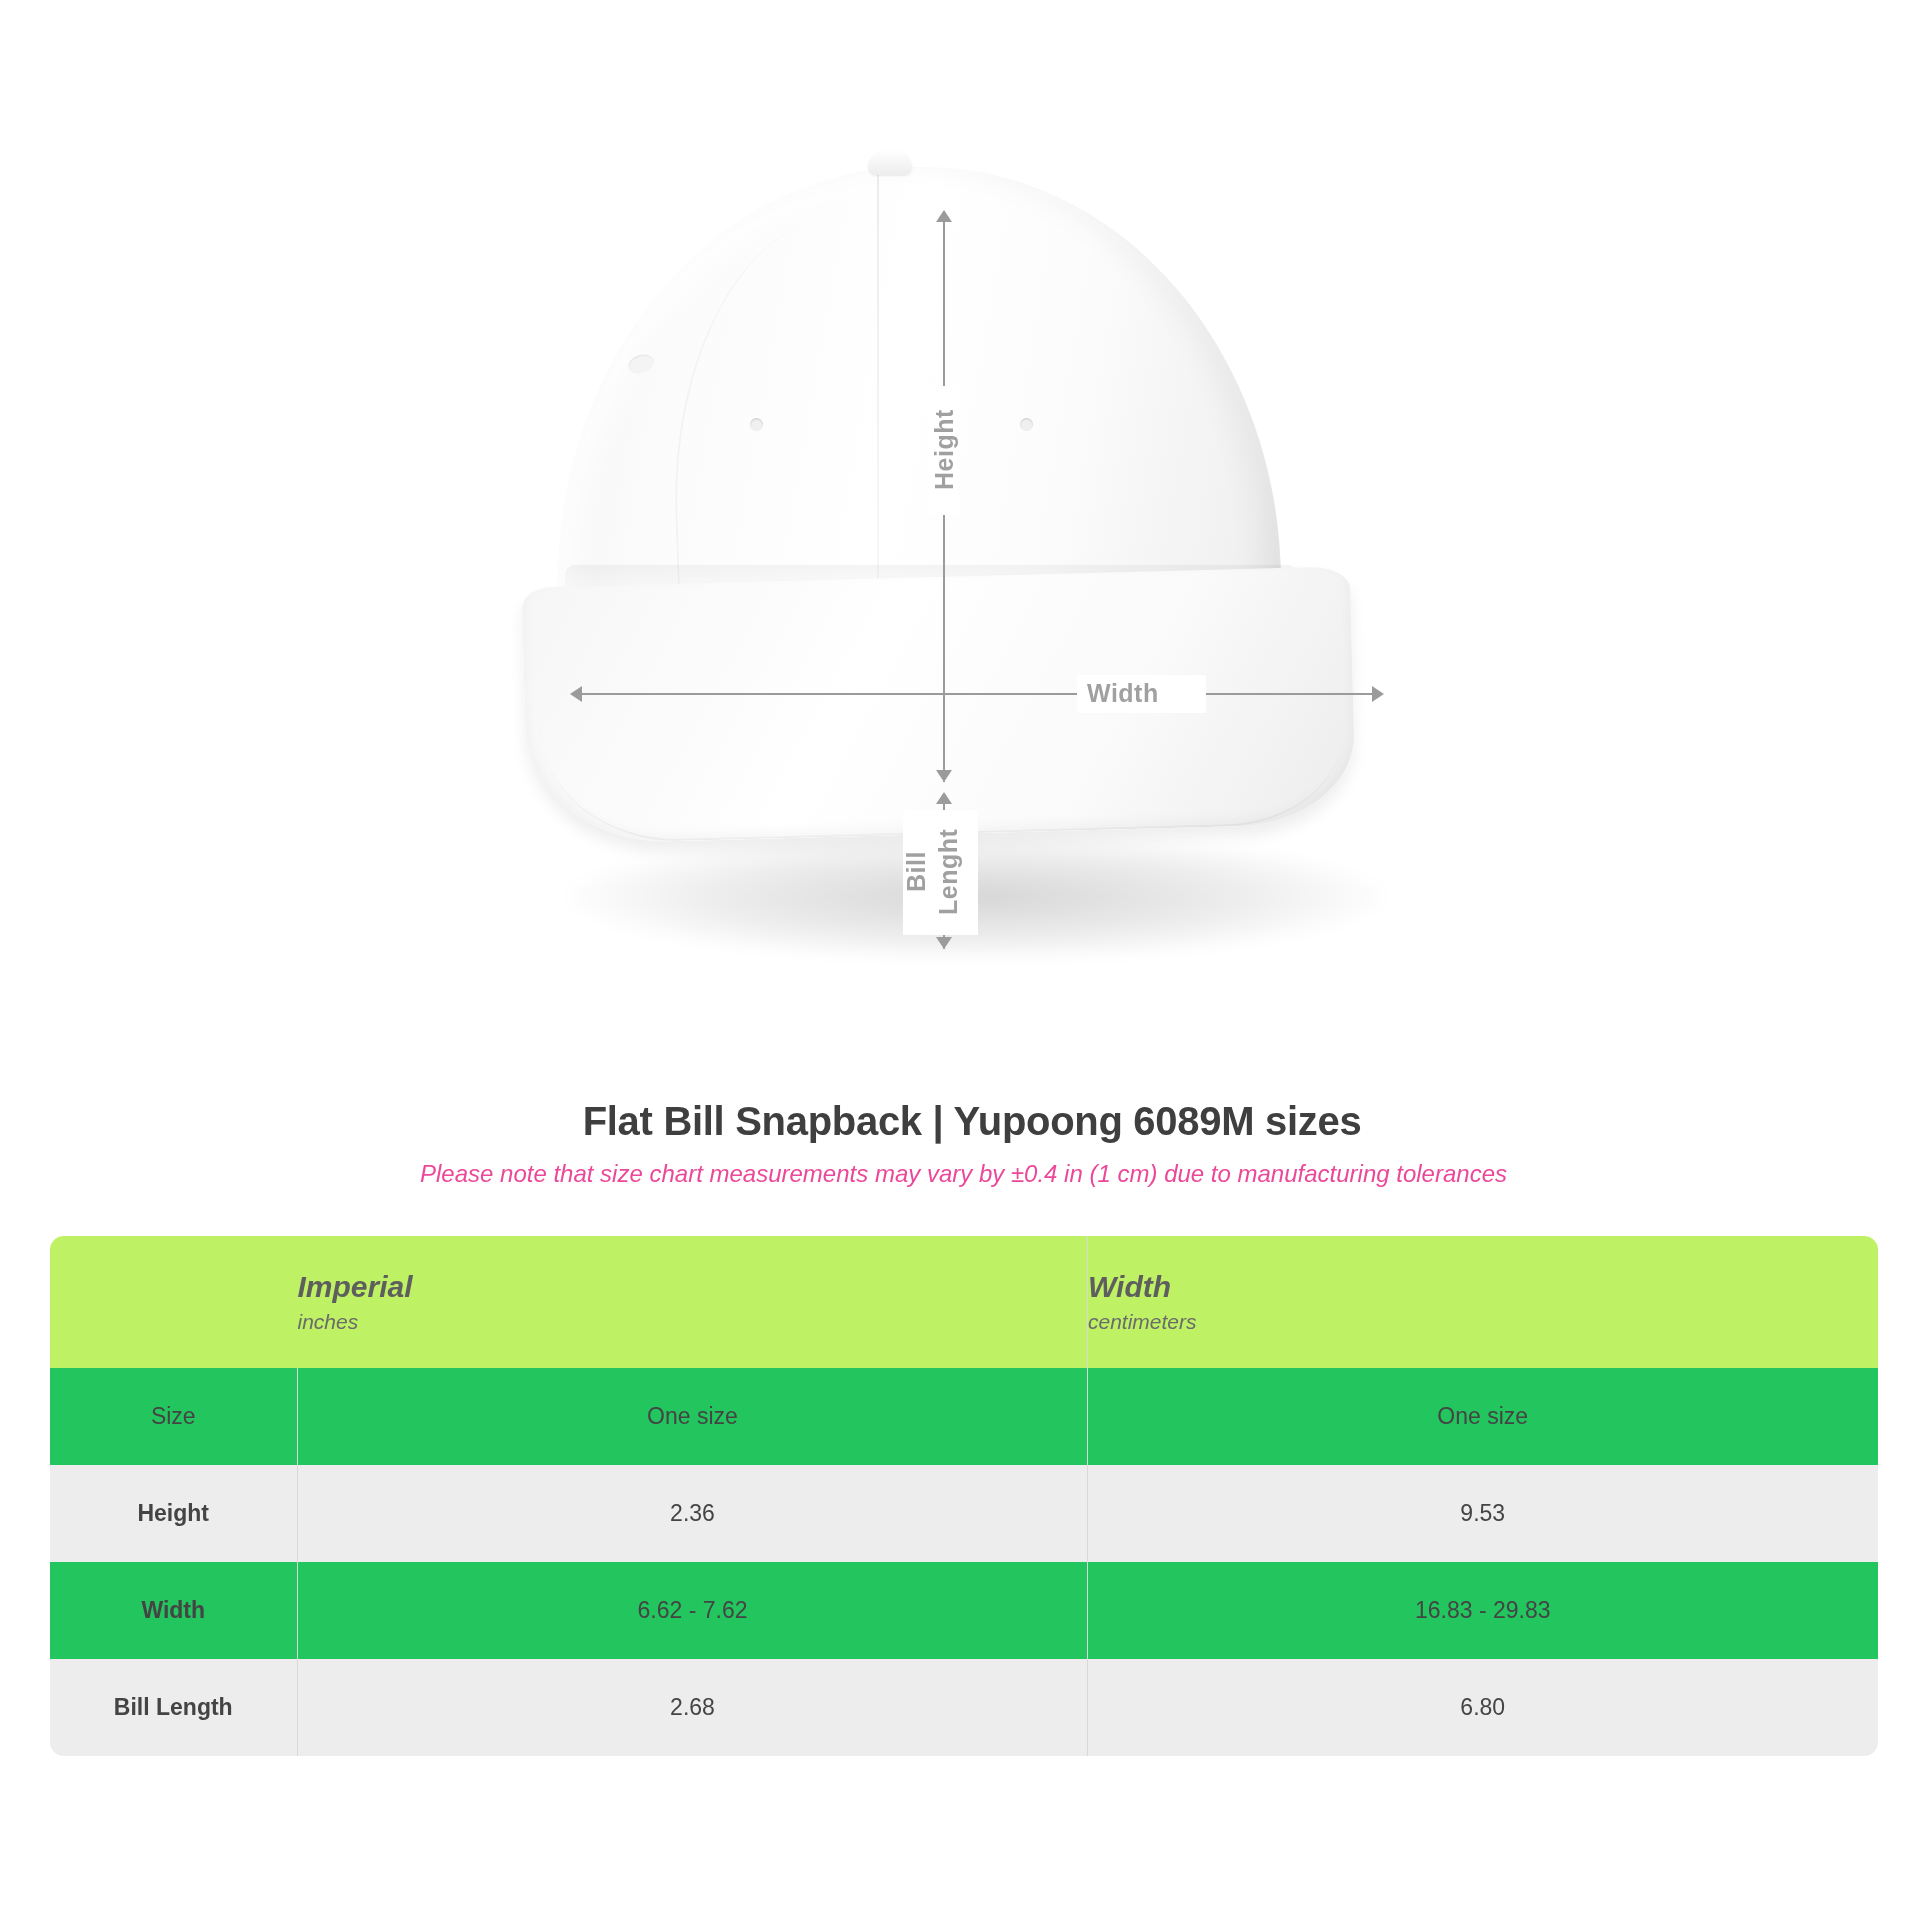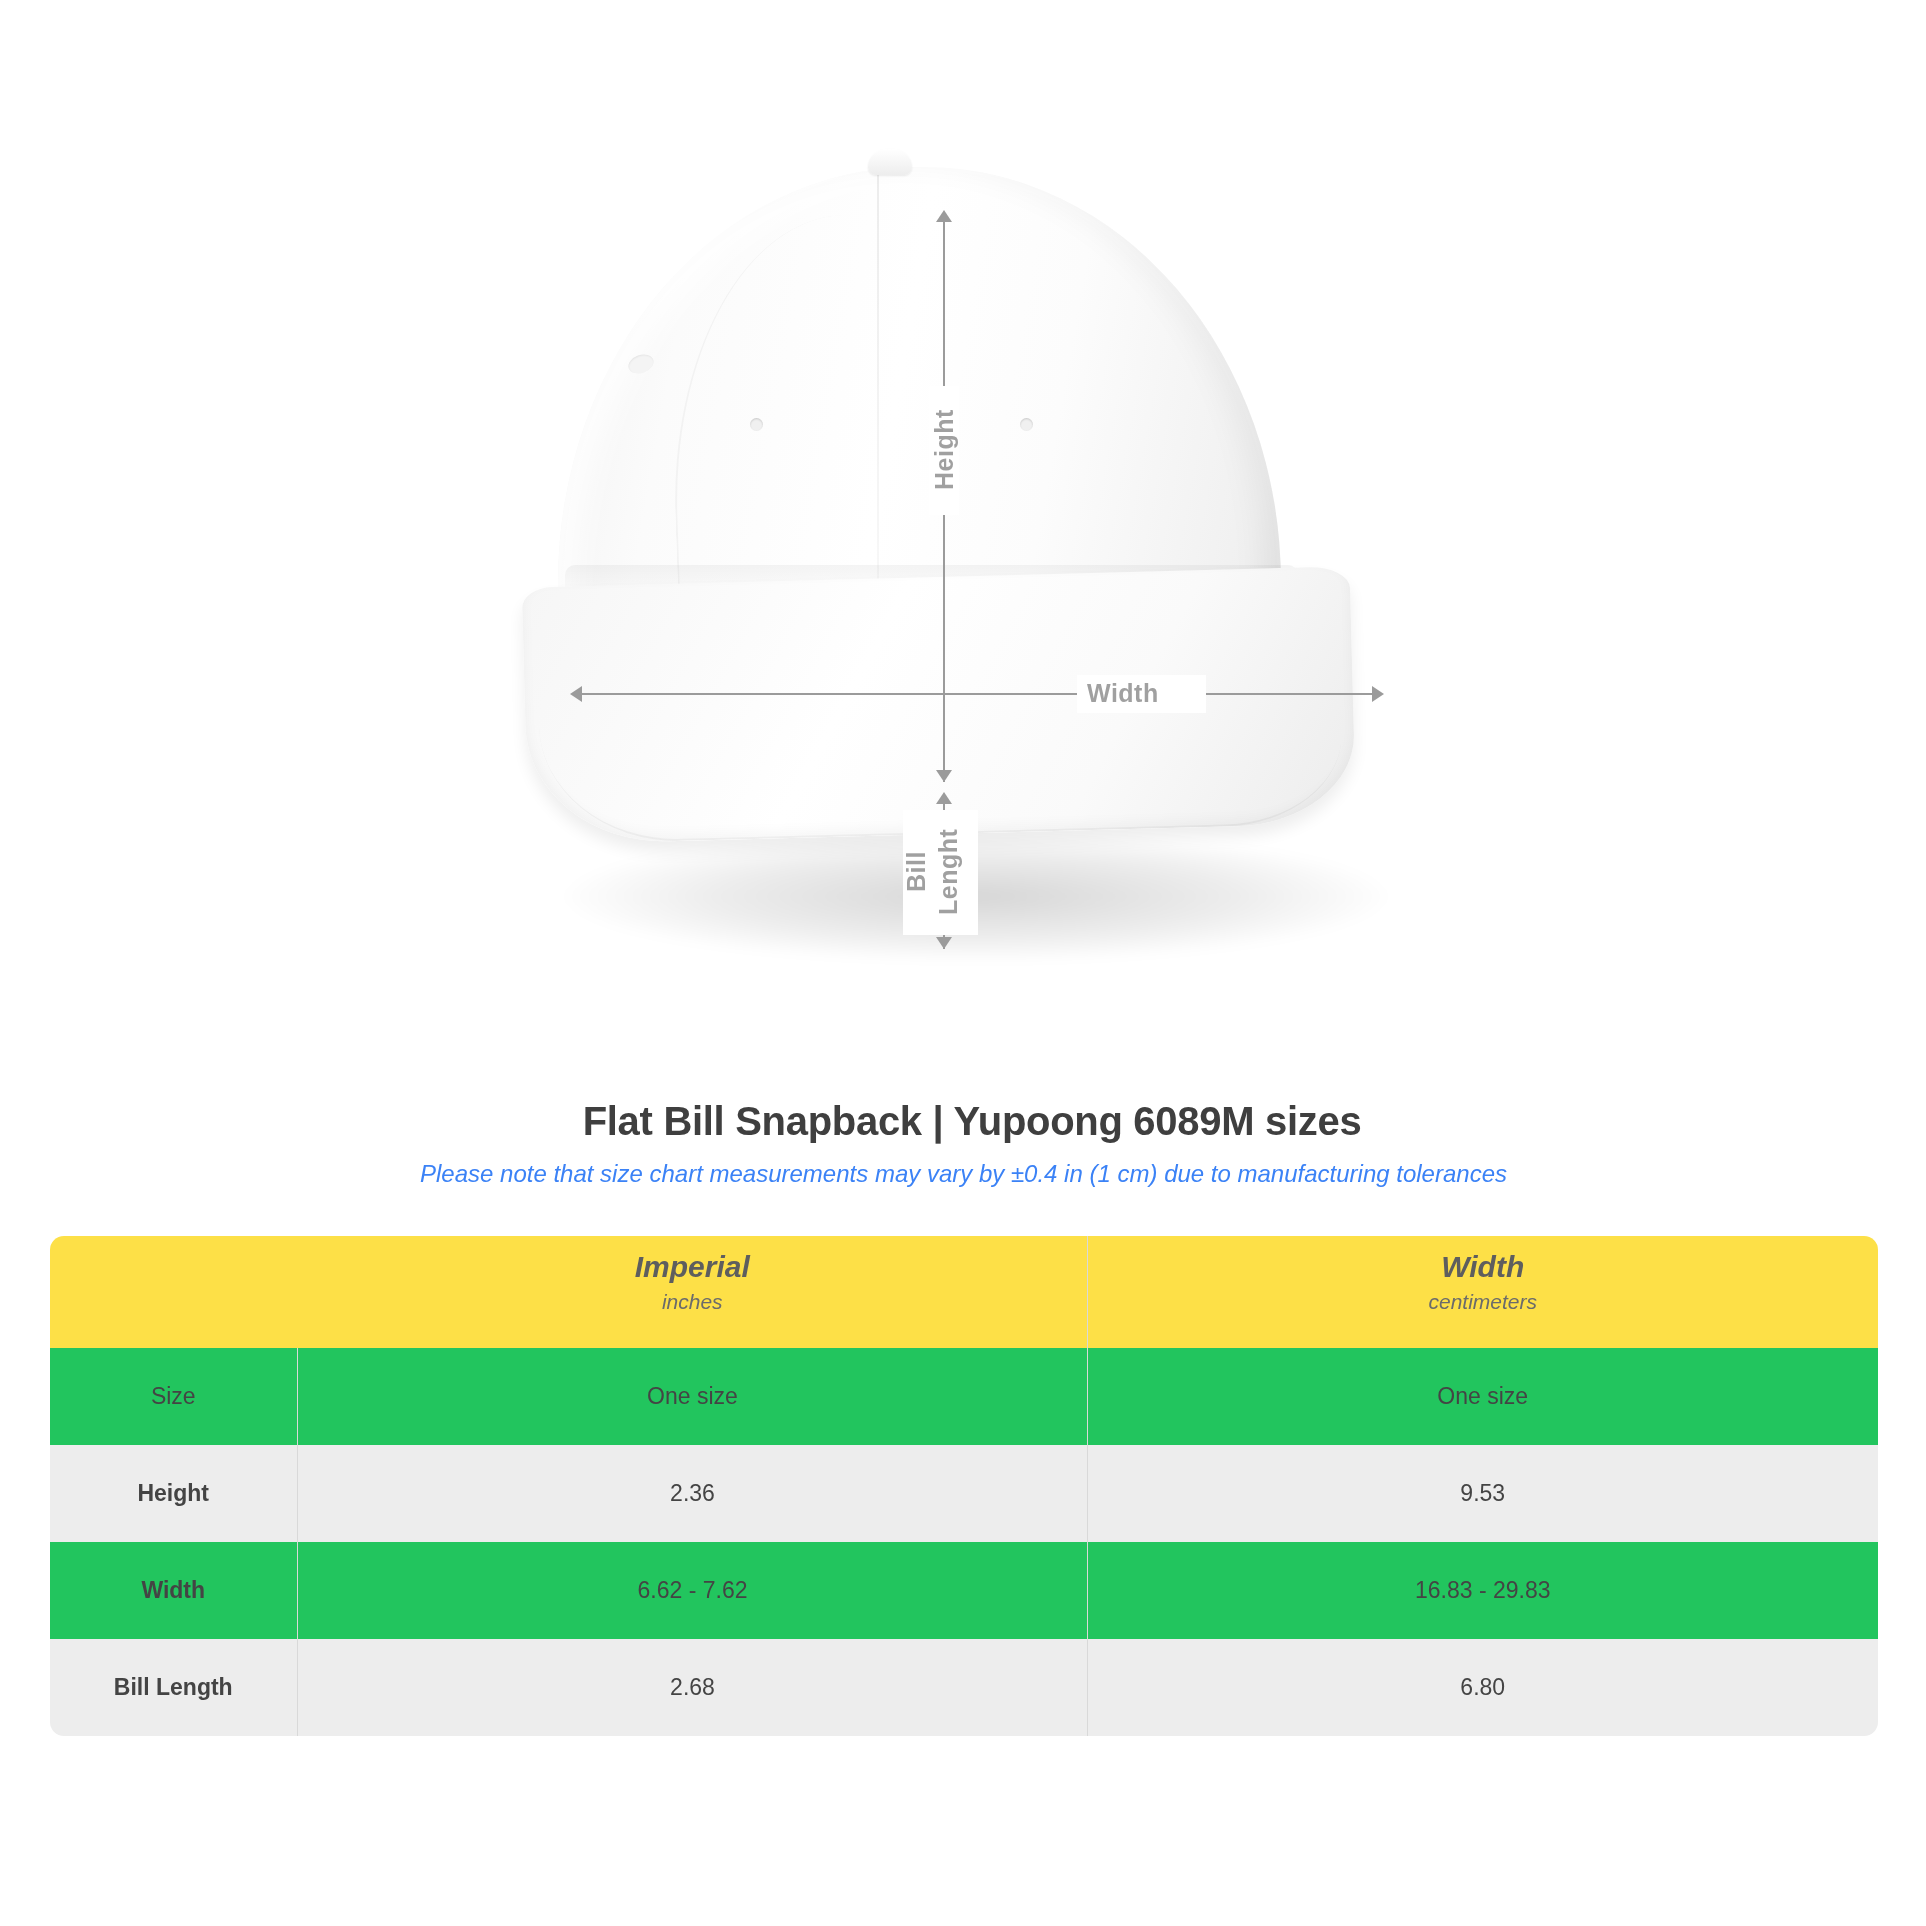--- a/index.html
+++ b/index.html
@@ -195,40 +195,40 @@
     font-size: 40px;
     font-weight: bold;
     color: #3f3f3f;
     letter-spacing: -0.3px;
     padding-left: 17px;
   }
   .sub-title {
     margin-top: 16px;
     font-size: 24px;
     font-style: italic;
-    color: #3b82f6;
+    color: #ec4899;
   }
 
   
   .table-wrap {
     width: 1828px;
     margin: 48px auto 0 auto;
   }
   table.size-chart {
     width: 100%;
     border-collapse: collapse;
     table-layout: fixed;
   }
   table.size-chart col.c-label { width: 248px; }
   table.size-chart col.c-val   { width: 790px; }
 
   .size-chart thead th {
-    background: #fde047;
-    padding: 14px 0 34px 0;
-    text-align: center;
+    background: #bef264;
+    padding: 34px 0 34px 0;
+    text-align: left;
     vertical-align: middle;
     font-weight: normal;
   }
   .unit-sys {
     font-size: 30px;
     font-style: italic;
     font-weight: bold;
     color: #5e5e5e;
   }
   .unit-sub {

